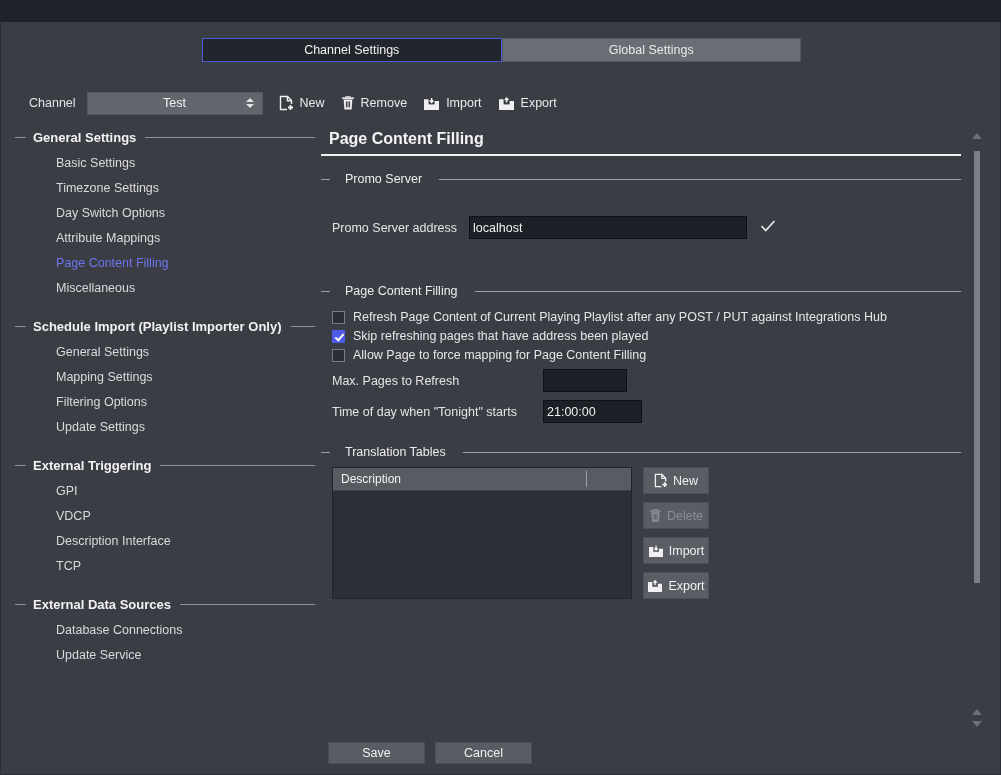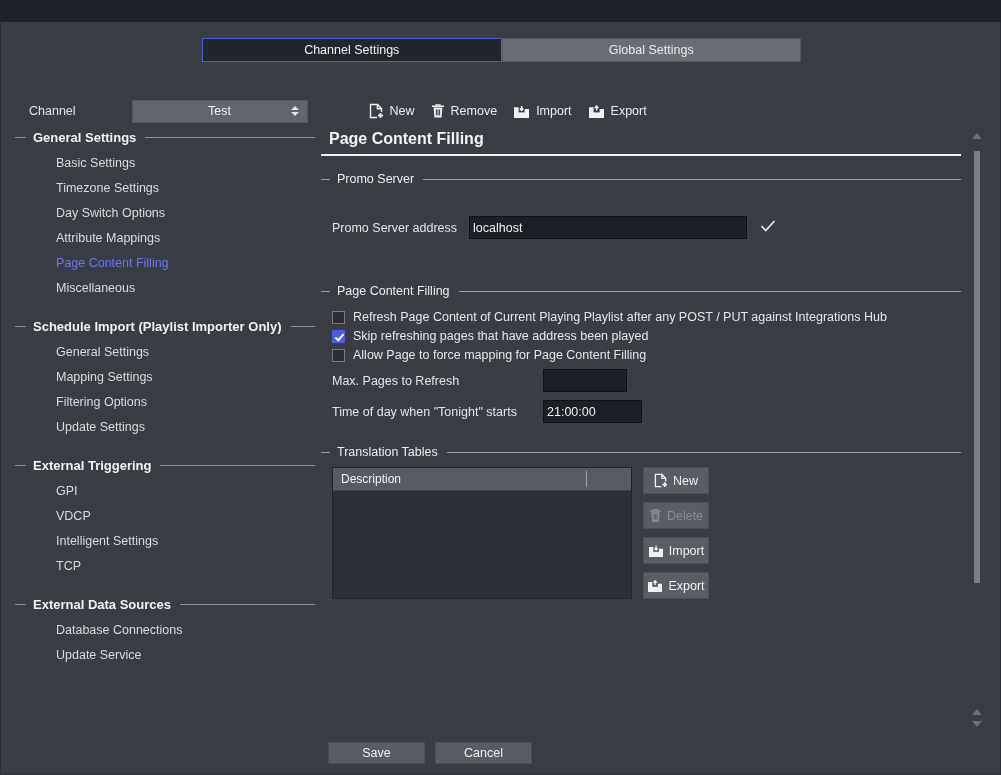--- a/index.html
+++ b/index.html
@@ -64,25 +64,24 @@
   }
   .tab.active {
     background: #22252b;
     border: 1px solid #4a5fd8;
     color: #f1f1f3;
   }
 
   
   .channel-row {
     position: absolute;
-    left: 28px; top: 77px;
+    left: 28px; top: 69px;
     height: 24px;
     display: flex;
     align-items: center;
-    gap: 45px;
   }
   .channel-label {
     font-size: 12.5px;
     color: #e3e3e6;
     margin-right: 11px;
   }
   .combo {
     position: relative;
     width: 176px;
     height: 23px;
@@ -189,20 +188,21 @@
   .title-rule {
     height: 2px;
     background: #f0f0f2;
     margin-bottom: 16px;
   }
 
   .fieldset-header {
     display: flex;
     align-items: center;
     margin-bottom: 4px;
+    gap: 8px;
   }
   .fieldset-header .dash {
     width: 9px; height: 1px;
     background: #9a9da3;
     margin-right: 7px;
     flex: none;
   }
   .fieldset-header .ftitle {
     font-size: 12.5px;
     color: #ededf0;
@@ -513,21 +513,21 @@
         <span class="gtitle">External Triggering</span>
         <span class="rule"></span>
       </div>
       <div class="nav-item">
         <span>GPI</span>
       </div>
       <div class="nav-item">
         <span>VDCP</span>
       </div>
       <div class="nav-item">
-        <span>Intelligent Settings</span>
+        <span>Description Interface</span>
       </div>
       <div class="nav-item">
         <span>TCP</span>
       </div>
 
       <div class="nav-group-header">
         <span class="dash"></span>
         <span class="gtitle">External Data Sources</span>
         <span class="rule"></span>
       </div>

